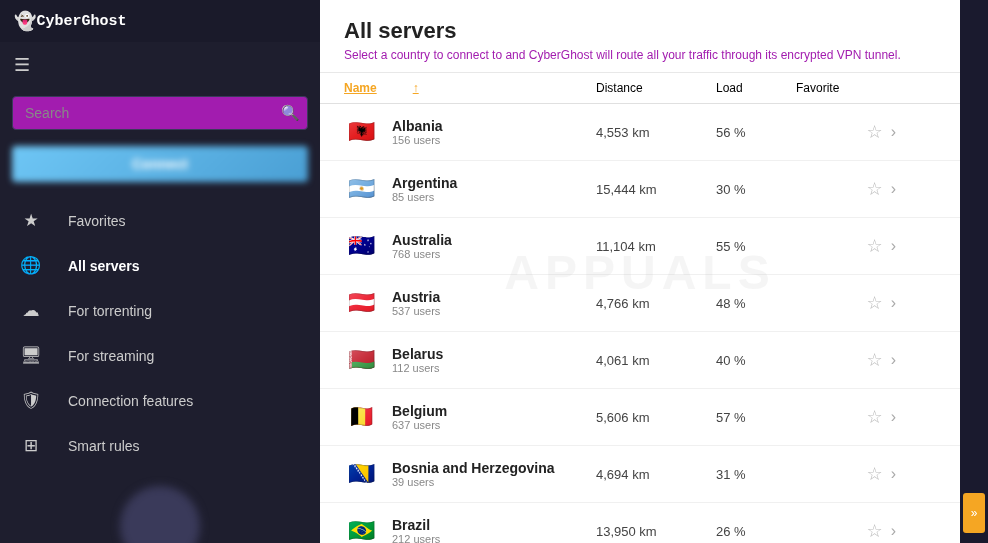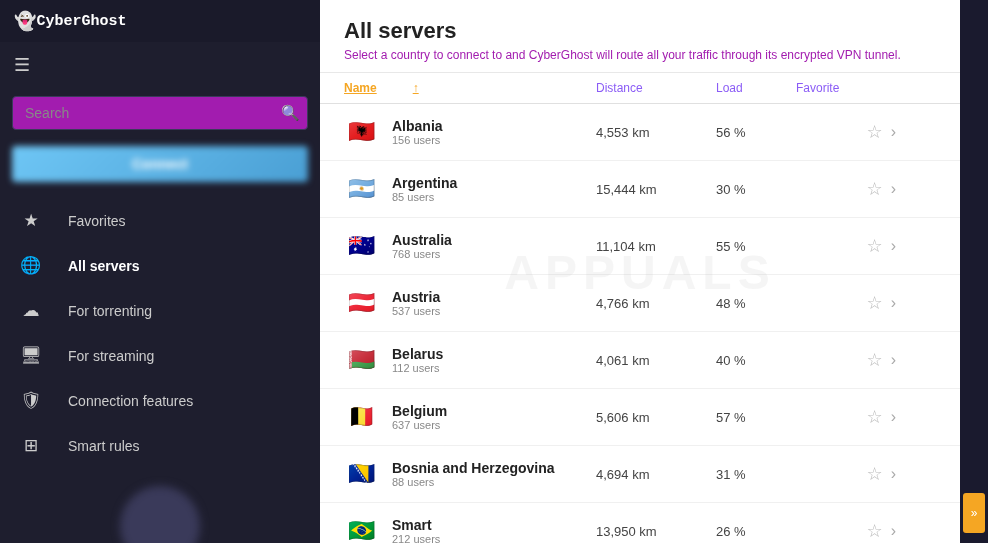--- a/index.html
+++ b/index.html
@@ -188,21 +188,21 @@
       padding: 8px 24px;
       background: #fff;
       border-bottom: 1px solid #e0e0e0;
       position: sticky;
       top: 0;
       z-index: 10;
     }
 
     .col-header {
       font-size: 12px;
-      color: #8b5cf6;
+      color: #000000;
       font-weight: 500;
       display: flex;
       align-items: center;
       gap: 4px;
     }
 
     .col-header.name-col {
       color: #f5a623;
       font-weight: 600;
       text-decoration: underline;
@@ -485,35 +485,35 @@
     <div class="action-cell">
       <button class="star-btn">☆</button>
       <button class="chevron-btn">›</button>
     </div>
   </div>
         <div class="table-row">
     <div class="country-cell">
       <div class="flag">🇧🇦</div>
       <div class="country-info">
         <div class="country-name">Bosnia and Herzegovina</div>
-        <div class="user-count">88 users</div>
+        <div class="user-count">39 users</div>
       </div>
     </div>
     <div class="cell-value">4,694 km</div>
     <div class="cell-value">31 %</div>
     <div class="action-cell">
       <button class="star-btn">☆</button>
       <button class="chevron-btn">›</button>
     </div>
   </div>
         <div class="table-row">
     <div class="country-cell">
       <div class="flag">🇧🇷</div>
       <div class="country-info">
-        <div class="country-name">Smart</div>
+        <div class="country-name">Brazil</div>
         <div class="user-count">212 users</div>
       </div>
     </div>
     <div class="cell-value">13,950 km</div>
     <div class="cell-value">26 %</div>
     <div class="action-cell">
       <button class="star-btn">☆</button>
       <button class="chevron-btn">›</button>
     </div>
   </div>

